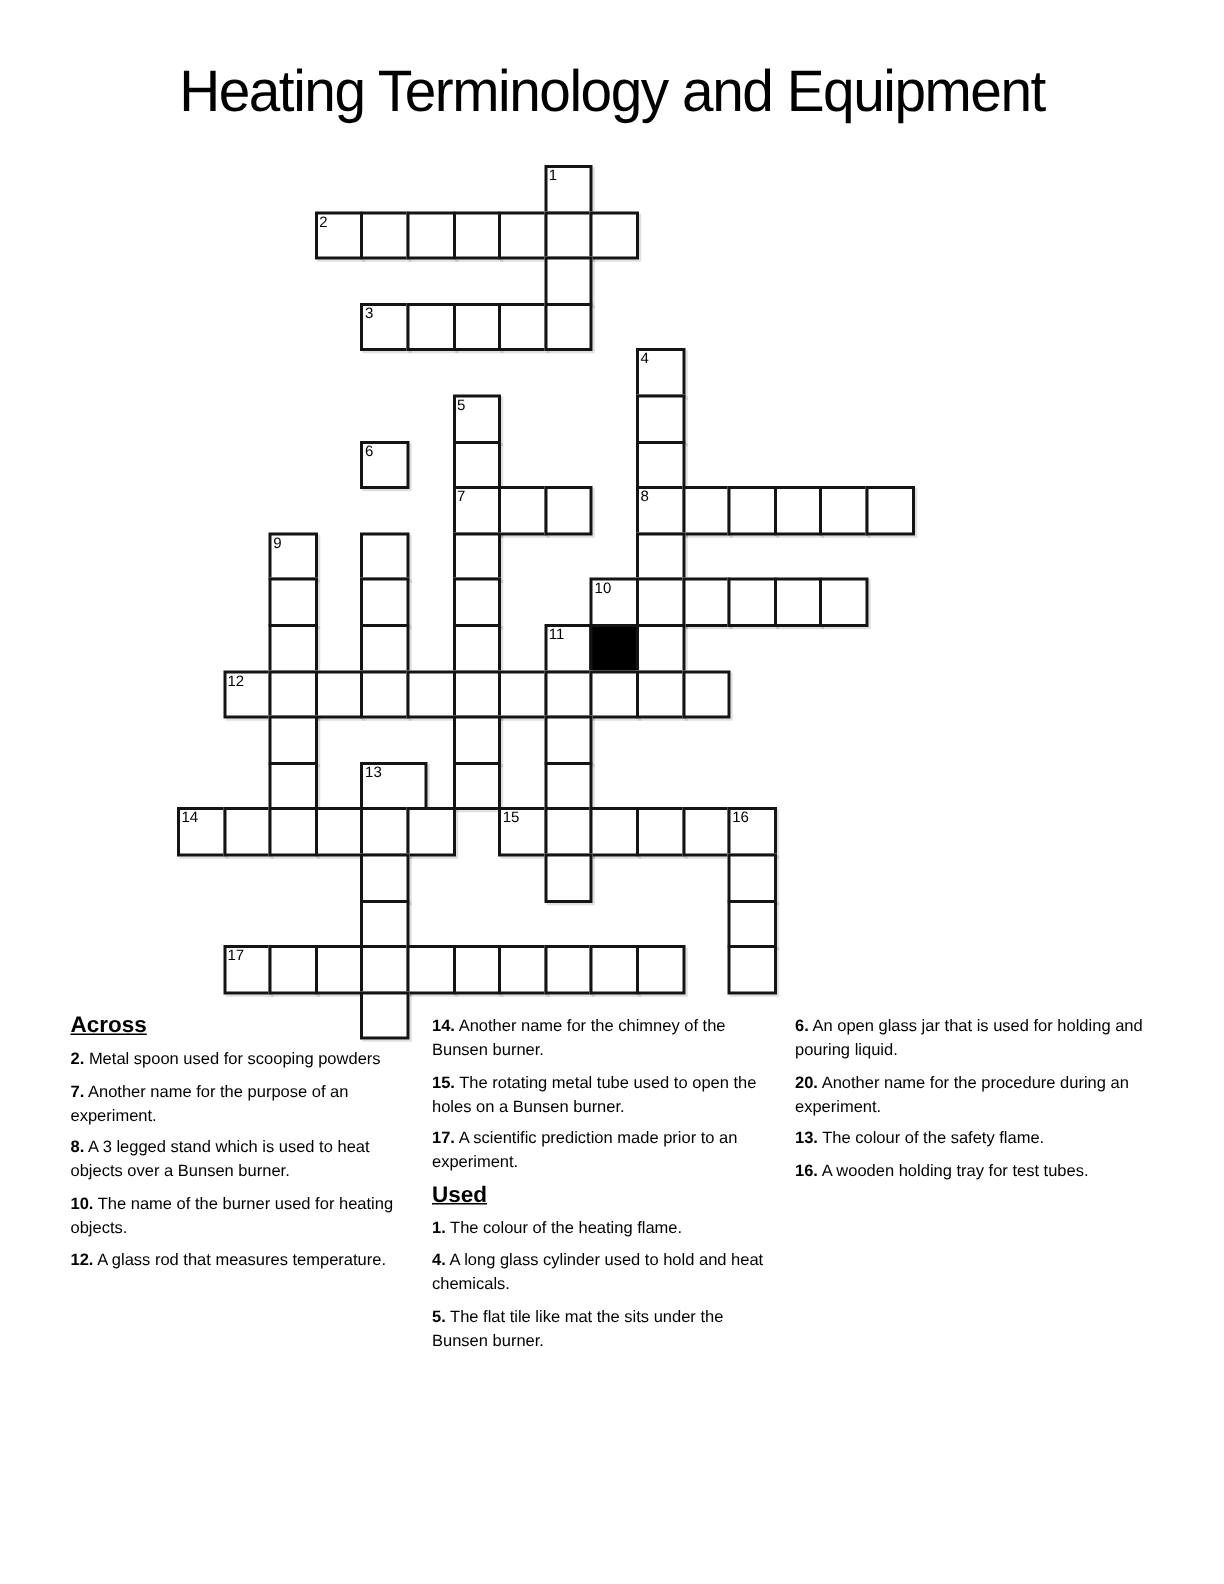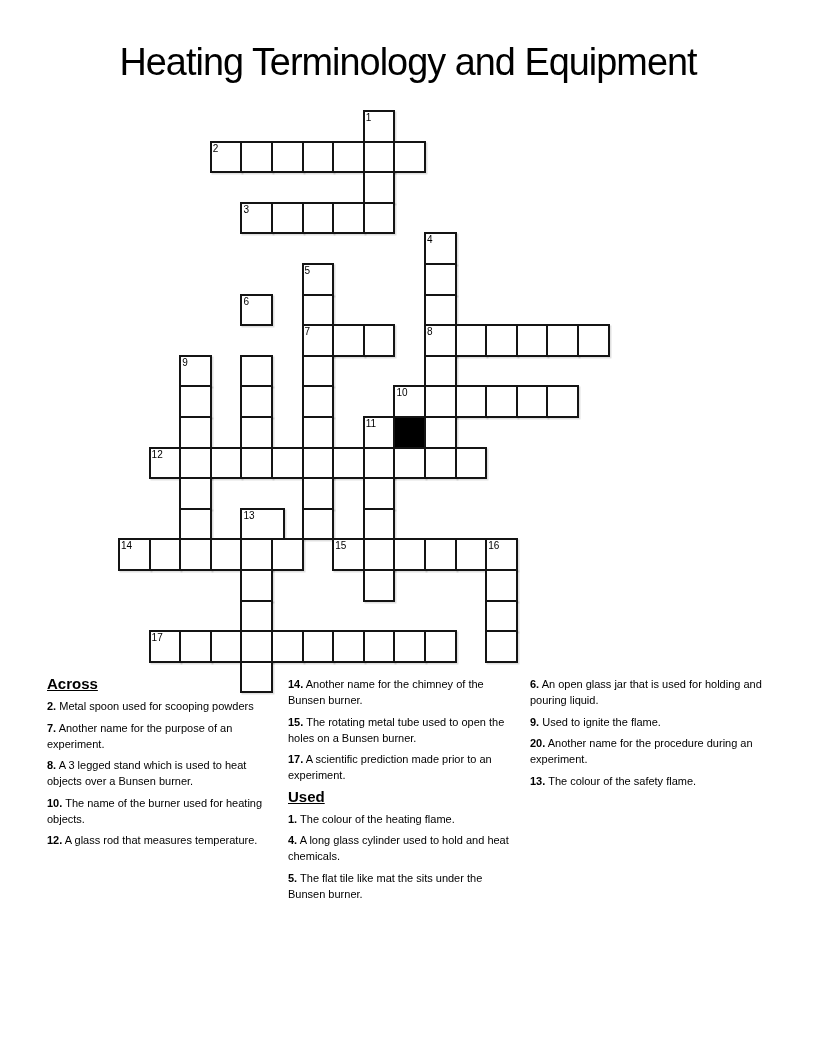--- a/index.html
+++ b/index.html
@@ -212,18 +212,18 @@
     <p class="clue"><span class="n">15.</span> <span>The rotating metal tube used to open the holes on a Bunsen burner.</span></p>
     <p class="clue"><span class="n">17.</span> <span>A scientific prediction made prior to an experiment.</span></p>
     <div class="clue-header">Used</div>
     <p class="clue"><span class="n">1.</span> <span>The colour of the heating flame.</span></p>
     <p class="clue"><span class="n">4.</span> <span>A long glass cylinder used to hold and heat chemicals.</span></p>
     <p class="clue"><span class="n">5.</span> <span>The flat tile like mat the sits under the Bunsen burner.</span></p>
   </div>
 
   <div class="clue-col col-3">
     <p class="clue"><span class="n">6.</span> <span>An open glass jar that is used for holding and pouring liquid.</span></p>
-    <p class="clue"><span class="n">9.</span> <span>Used to ignite the flame.</span></p>
     <p class="clue"><span class="n">20.</span> <span>Another name for the procedure during an experiment.</span></p>
     <p class="clue"><span class="n">13.</span> <span>The colour of the safety flame.</span></p>
+    <p class="clue"><span class="n">16.</span> <span>A wooden holding tray for test tubes.</span></p>
   </div>
 
 </div>
 
 </body></html>

